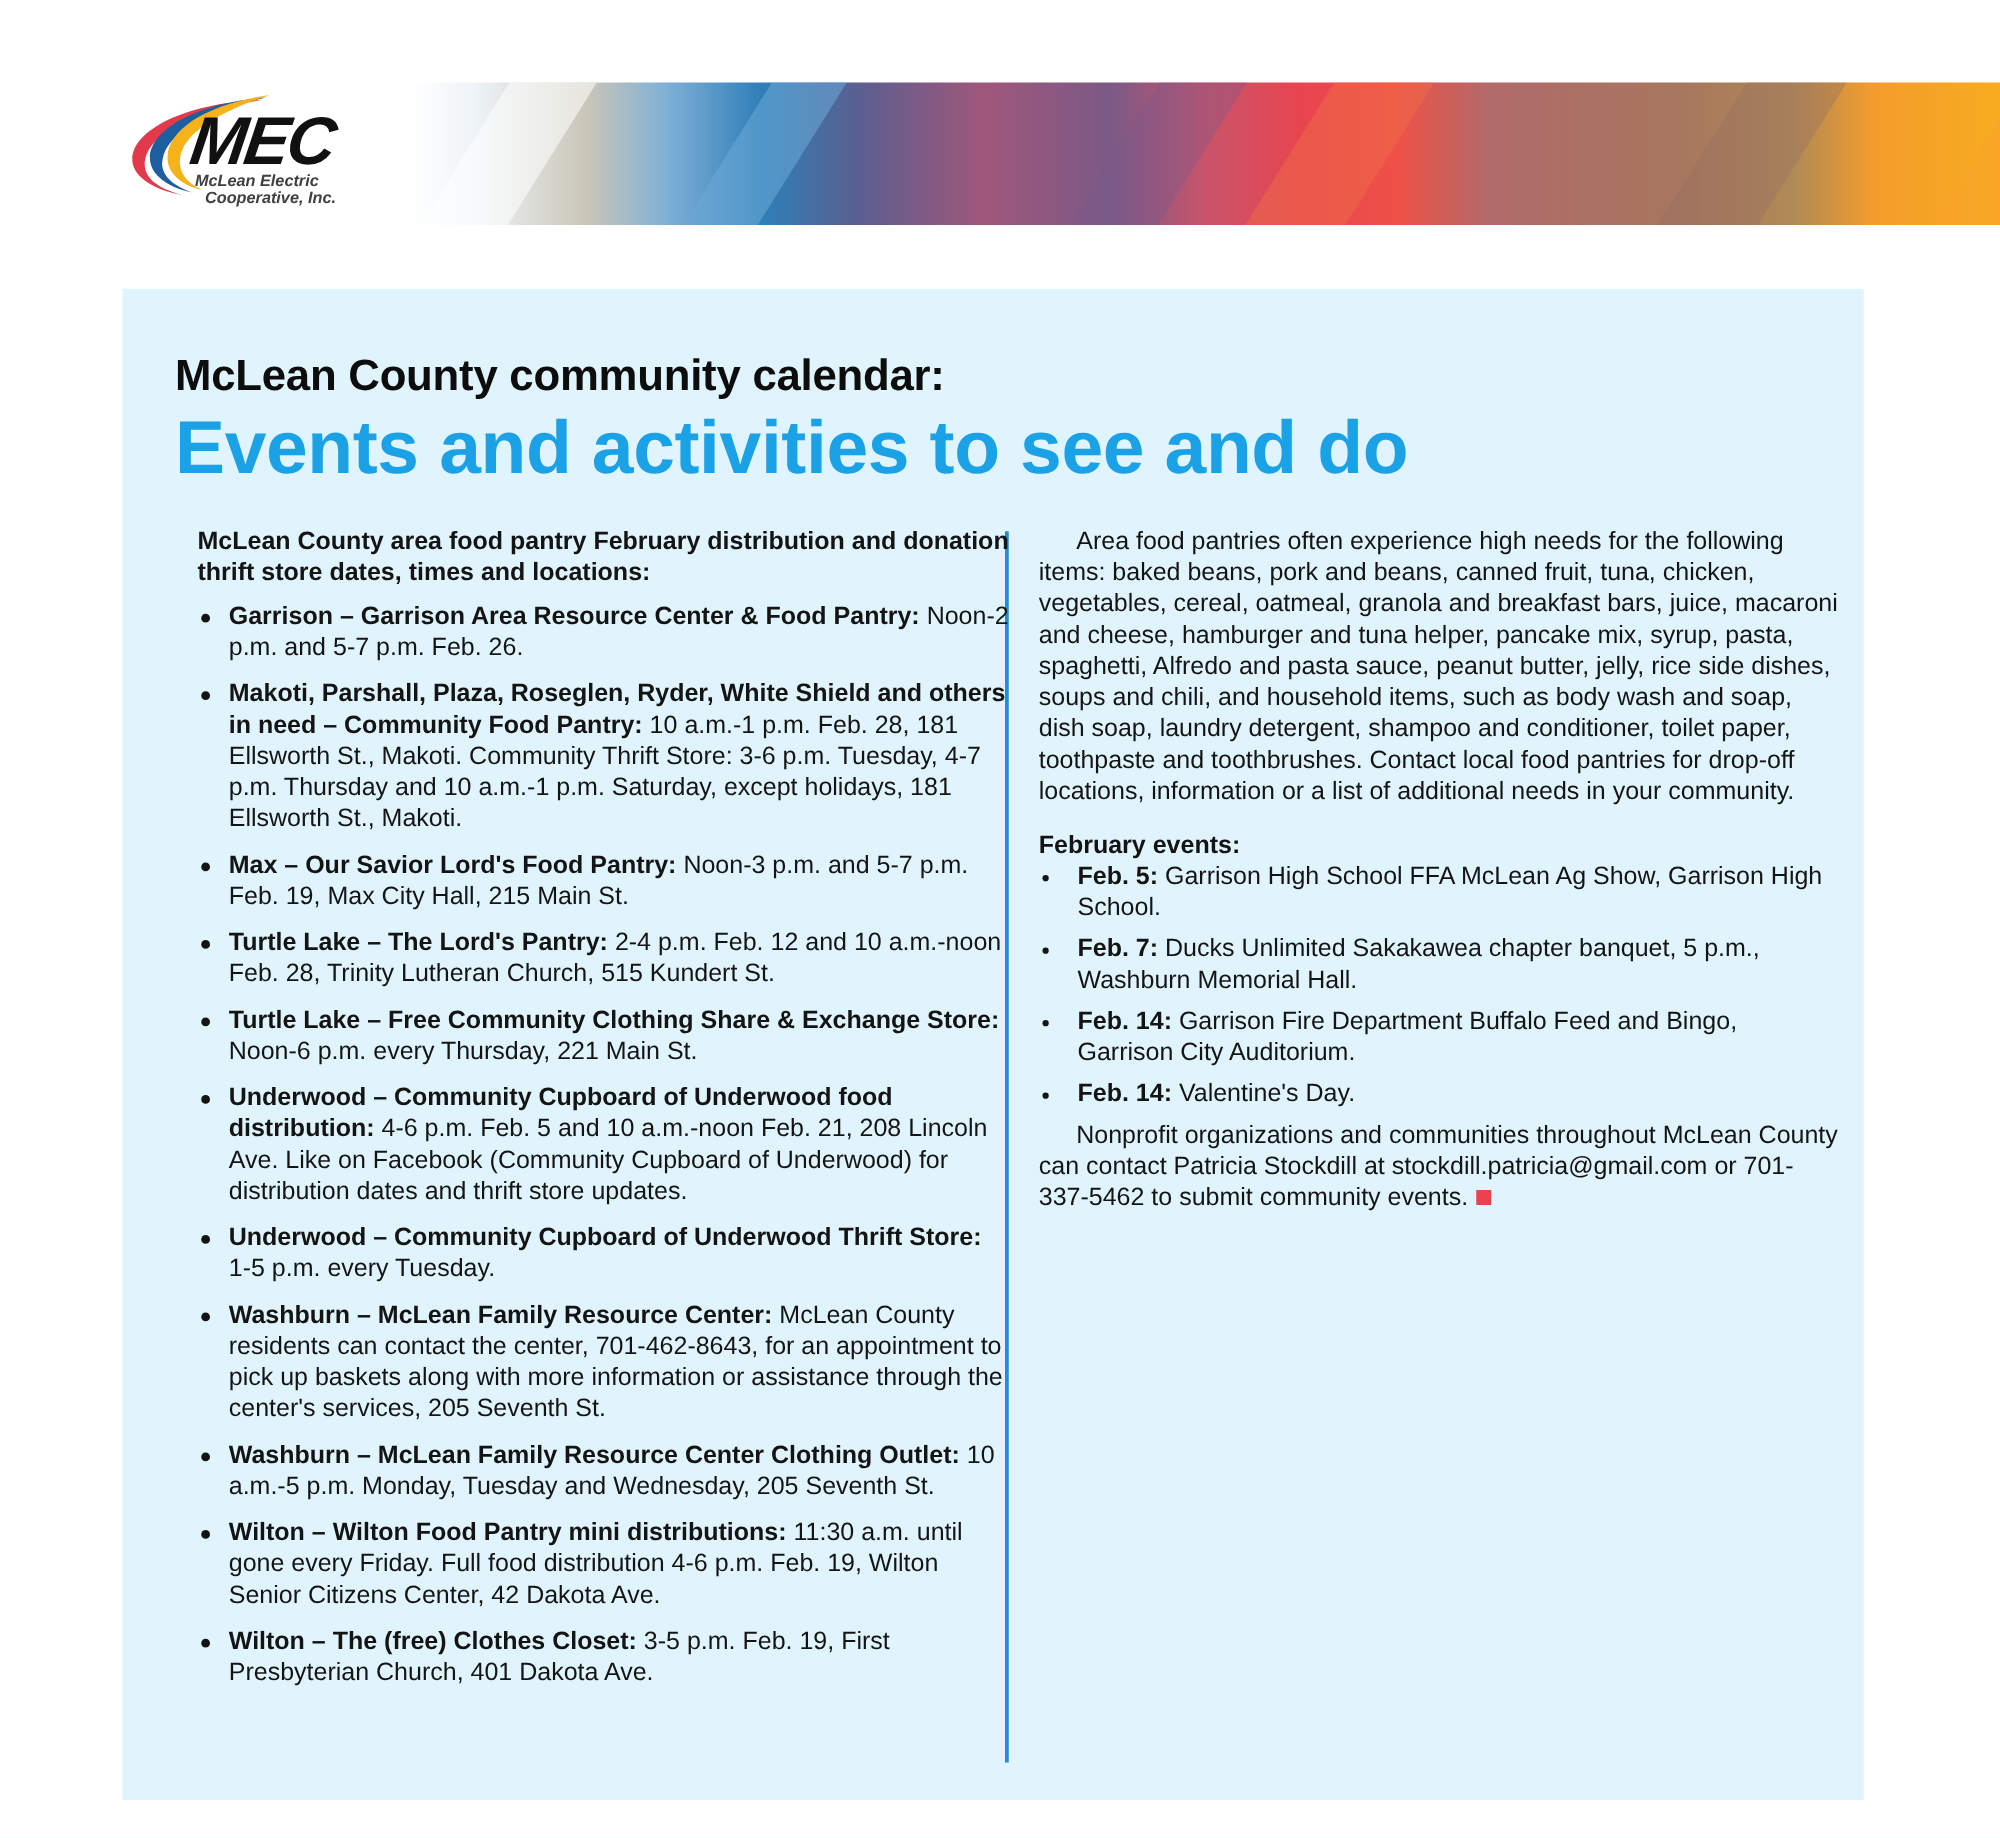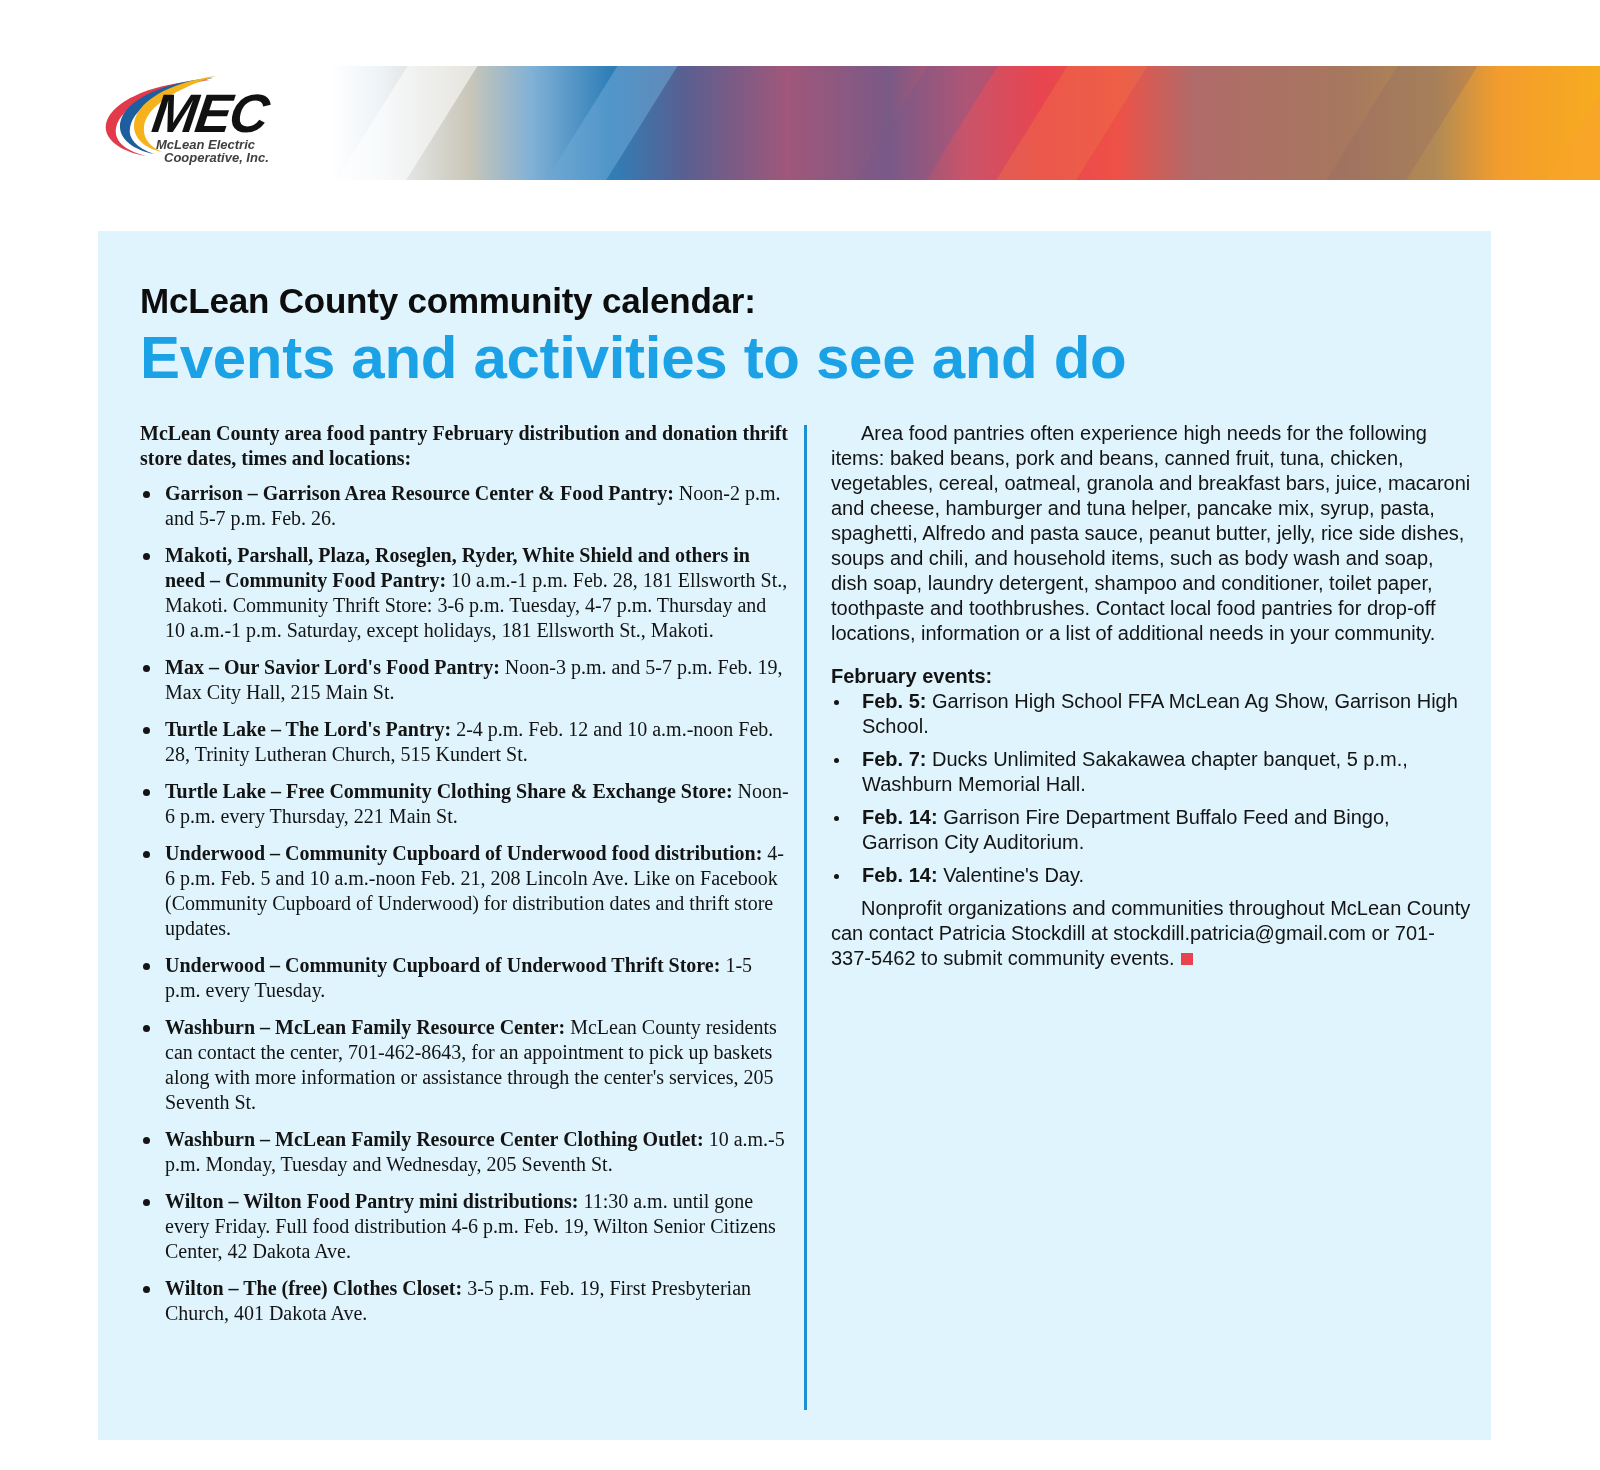--- a/index.html
+++ b/index.html
@@ -66,21 +66,21 @@
       font-size: 35px; color: #0d0d0d; letter-spacing: -0.2px;
     }
     .headline {
       position: absolute; left: 42px; top: 92px;
       font-family: "Liberation Sans", sans-serif; font-weight: 700;
       font-size: 60px; color: #1ba1e6; letter-spacing: -0.3px;
       white-space: nowrap;
     }
 
     .col { position: absolute; font-size: 20px; line-height: 25px; color: #141414; }
-    .col-left { left: 42px; top: 190px; width: 650px; font-family: Liberation Serif, serif; }
+    .col-left { left: 60px; top: 190px; width: 650px; }
     .col-right { left: 733px; top: 190px; width: 640px; }
 
     .divider {
       position: absolute; left: 706px; top: 194px; width: 3px; height: 985px;
       background: #1f8fd3;
     }
 
     .intro-bold { font-weight: 700; margin-bottom: 10px; }
 
     .loc-list { list-style: none; }

